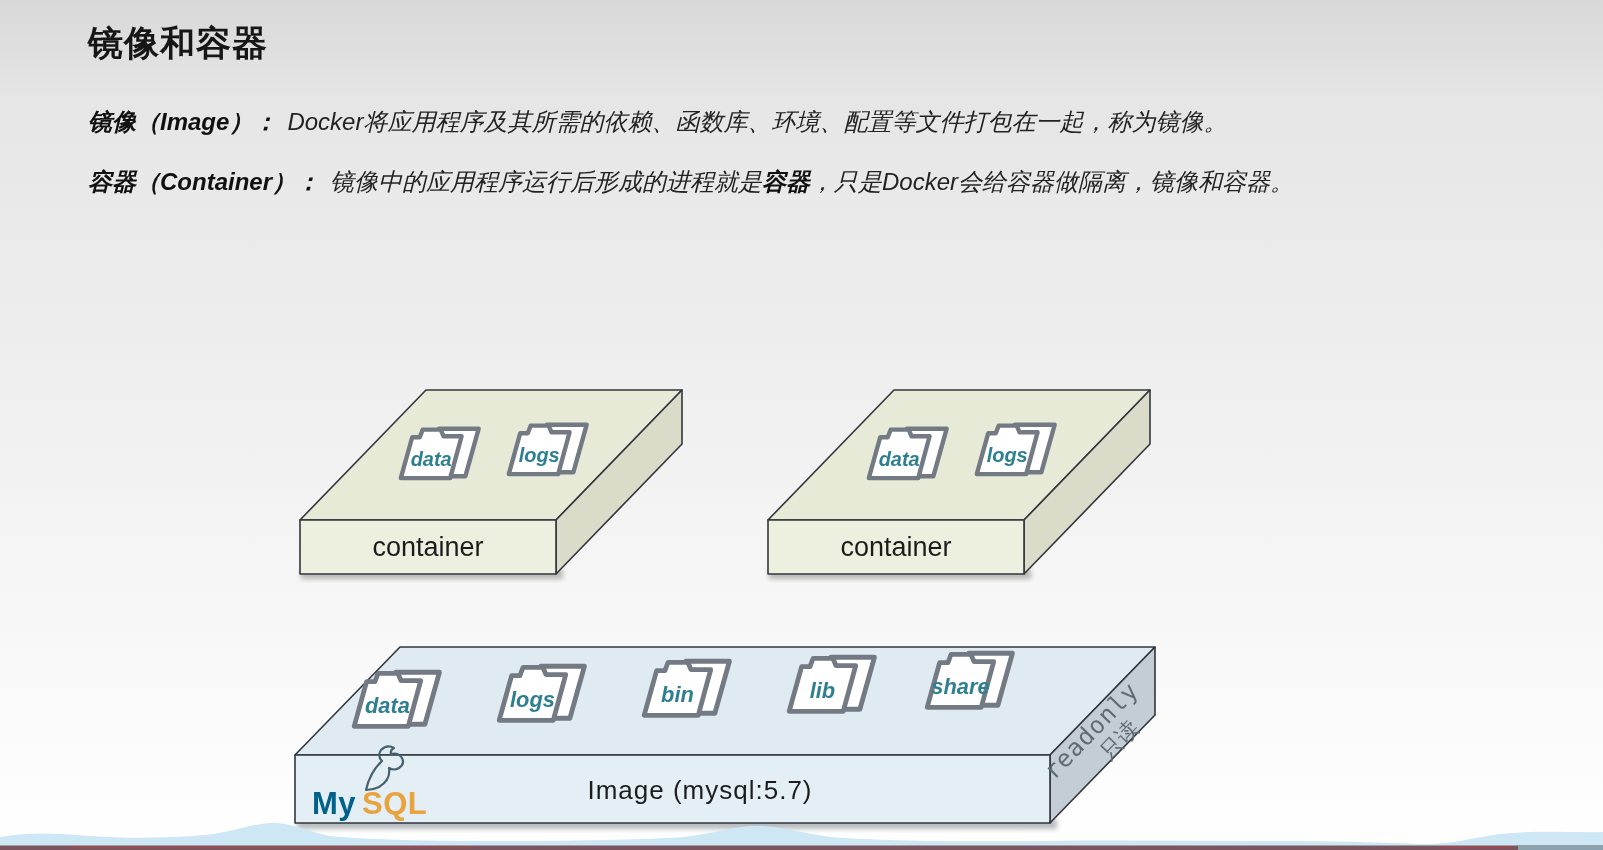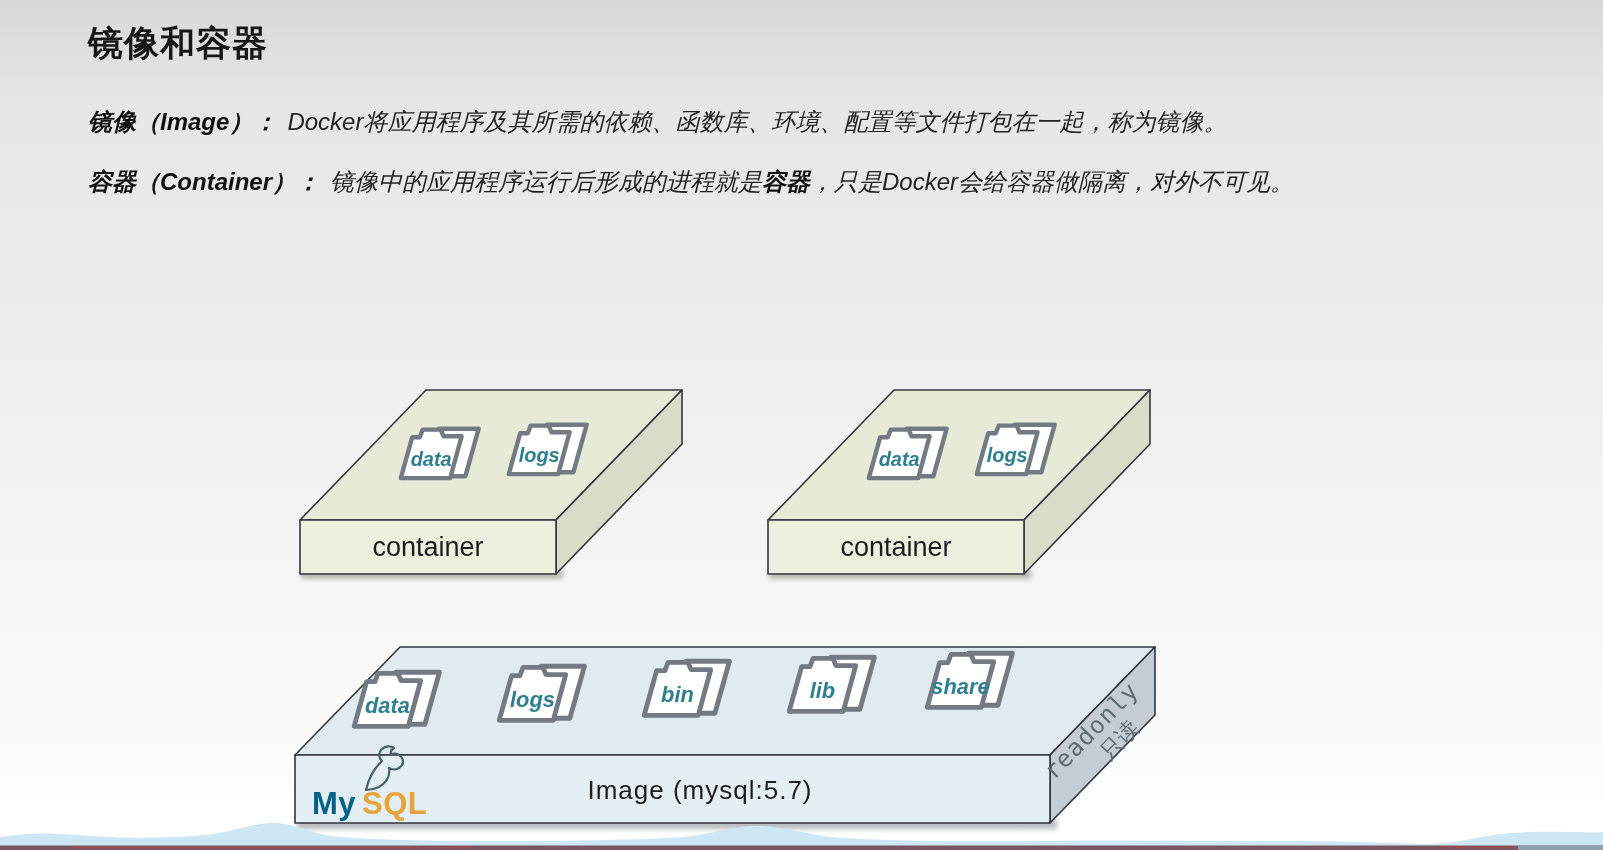--- a/index.html
+++ b/index.html
@@ -27,21 +27,21 @@
   .readonly-zh{font-size:22px;fill:#5d6b75;text-anchor:middle;}
   .logo-text{font-size:31px;font-weight:700;letter-spacing:0.5px;}
 </style>
 </head>
 <body>
 
 <h1 class="page-title">镜像和容器</h1>
 
 <p class="def def-1"><span class="term">镜像（Image）：</span><span>Docker将应用程序及其所需的依赖、函数库、环境、配置等文件打包在一起，称为镜像。</span></p>
 
-<p class="def def-2"><span class="term">容器（Container）：</span><span>镜像中的应用程序运行后形成的进程就是</span><span class="bold-inline">容器</span><span>，只是Docker会给容器做隔离，对外不可见。</span></p>
+<p class="def def-2"><span class="term">容器（Container）：</span><span>镜像中的应用程序运行后形成的进程就是</span><span class="bold-inline">容器</span><span>，只是Docker会给容器做隔离，镜像和容器。</span></p>
 
 <svg width="1603" height="850" viewBox="0 0 1603 850" style="position:absolute;left:0;top:0;">
   <defs>
     <filter id="soft-shadow" x="-20%" y="-20%" width="140%" height="160%">
       <feGaussianBlur stdDeviation="2.4"></feGaussianBlur>
     </filter>
   </defs>
 
   <rect x="301" y="569" width="262" height="10" fill="#6a6e60" opacity="0.45" filter="url(#soft-shadow)"></rect>
   <rect x="769" y="569" width="262" height="10" fill="#6a6e60" opacity="0.45" filter="url(#soft-shadow)"></rect>

